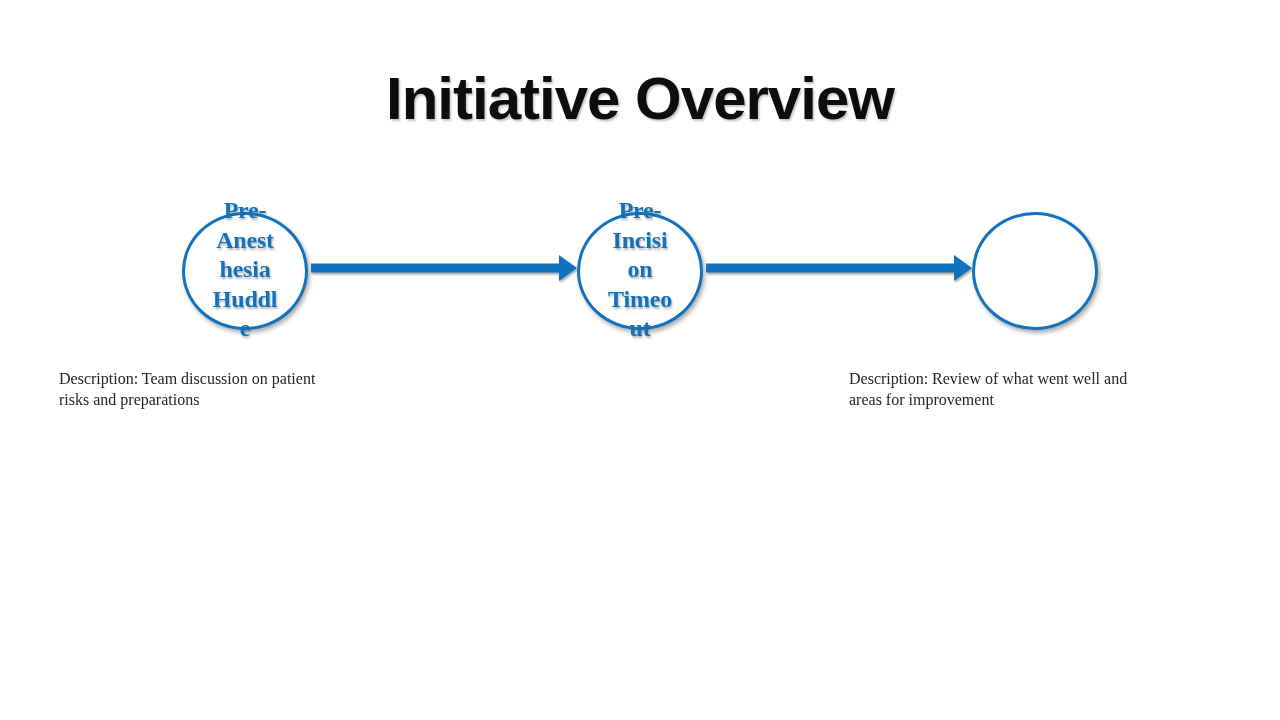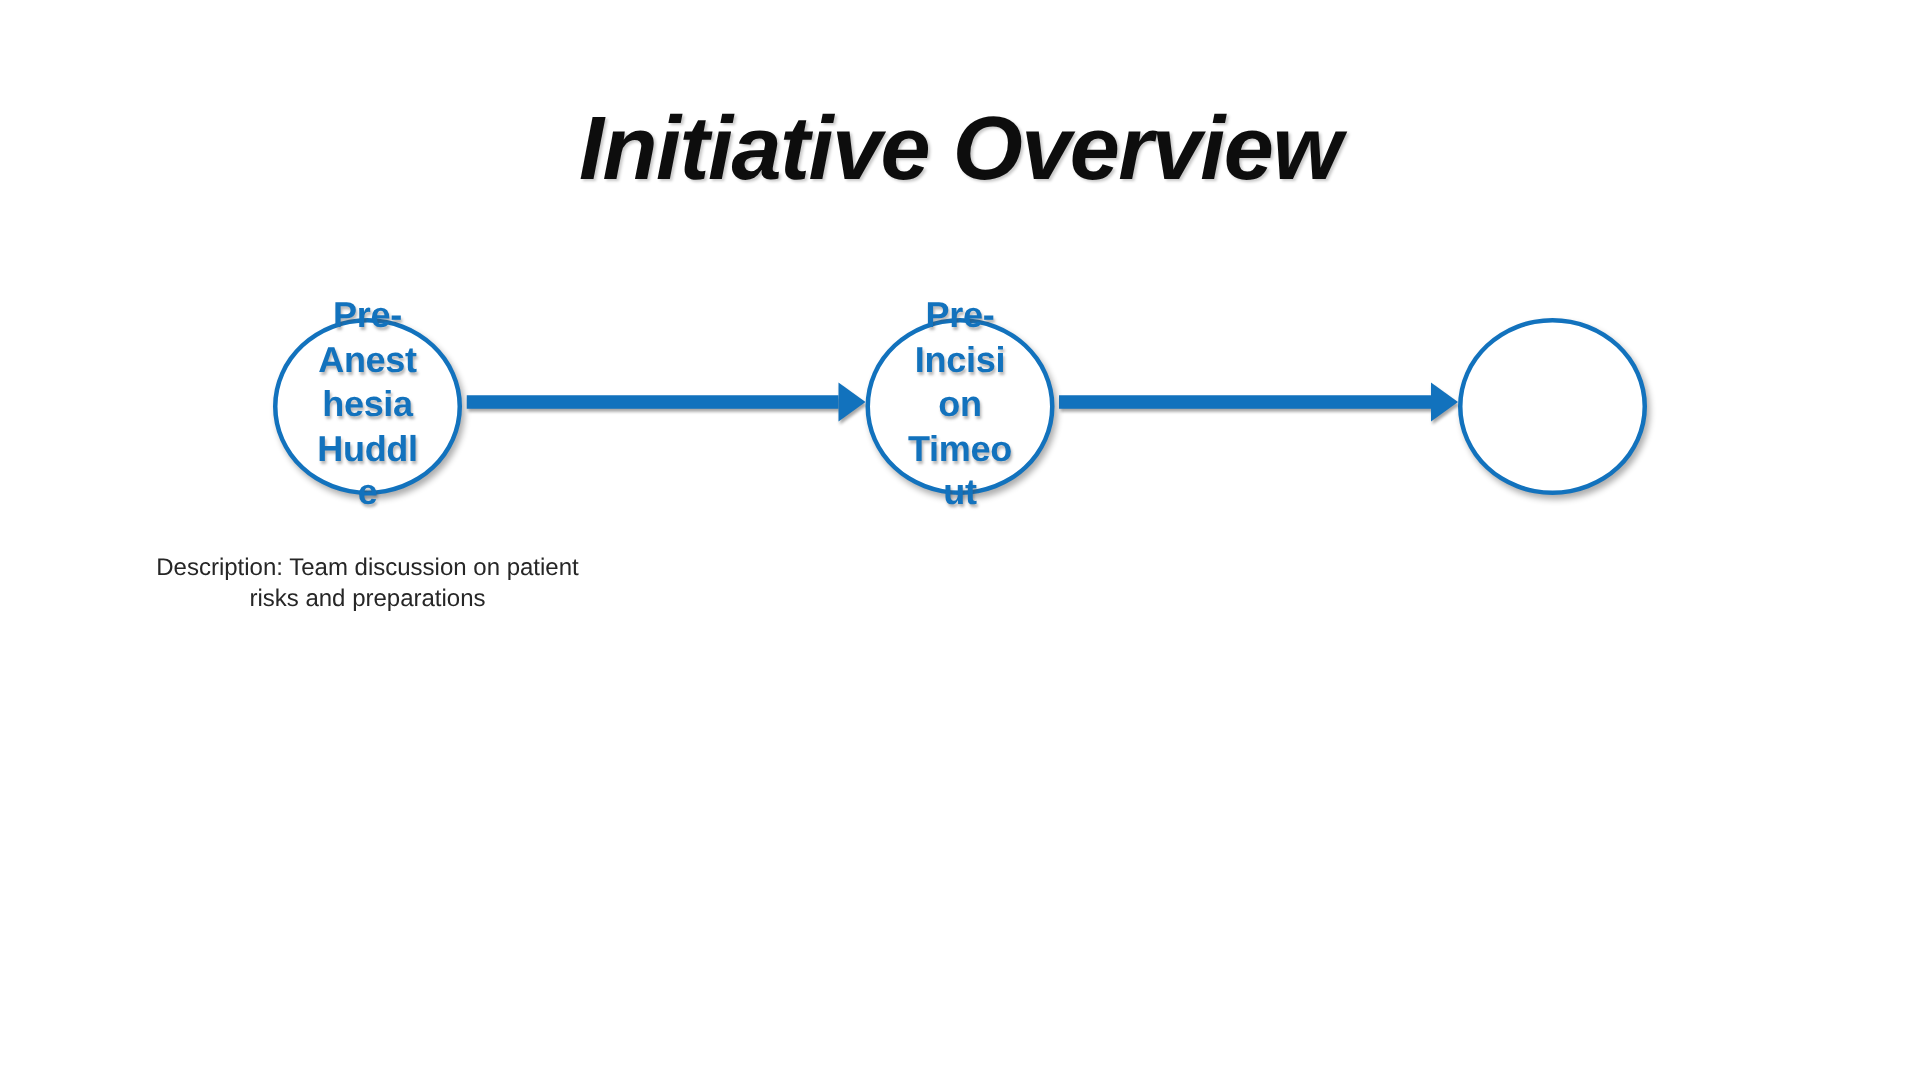--- a/index.html
+++ b/index.html
@@ -23,27 +23,27 @@
     left: 0;
     width: 100%;
     margin: 0;
     text-align: center;
     font-size: 60px;
     font-weight: 700;
     letter-spacing: -1px;
     color: var(--title-color, #0d0d0d);
     text-shadow: 1.5px 1.5px 2px rgba(0,0,0,0.22);
     white-space: nowrap;
-    font-style: italic;
   }
   .step {
     position: absolute;
     top: 212px;
     width: 394px;
     height: 210px;
+    font-family: Liberation Serif, serif;
   }
   .step-1 { left: 48px; }
   .step-2 { left: 443px; }
   .step-3 { left: 838px; }
   .circle {
     box-sizing: border-box;
     width: 126px;
     height: 118px;
     margin: 0 auto;
     border: 3.5px solid var(--accent, #1272bd);
@@ -64,21 +64,21 @@
     color: var(--accent, #1272bd);
     white-space: pre-line;
     text-shadow: 1px 2px 2px rgba(70,70,70,0.4);
   }
   .desc {
     position: absolute;
     top: 156px;
     left: 50%;
     transform: translateX(-50%);
     width: 372px;
-    text-align: center;
+    text-align: left;
     font-size: 16px;
     line-height: 21px;
     color: var(--desc-color, #262626);
     white-space: pre-line;
   }
   .arrow {
     position: absolute;
     top: 252px;
     color: var(--accent, #1272bd);
     filter: drop-shadow(1px 2px 1px rgba(0,0,0,0.35));
@@ -118,15 +118,17 @@
 ut</div>
   </div>
 
   <svg class="arrow arrow-2" width="266" height="32" viewBox="0 0 266 32" aria-hidden="true">
     <rect x="0" y="11.5" width="248" height="9" fill="currentColor"></rect>
     <polygon points="248,3 266,16 248,29" fill="currentColor"></polygon>
   </svg>
 
   <div class="step step-3">
     <div class="circle"></div>
+    <div class="desc">Description: Review of what went well and
+areas for improvement</div>
   </div>
 
 </div>
 
 </body></html>

